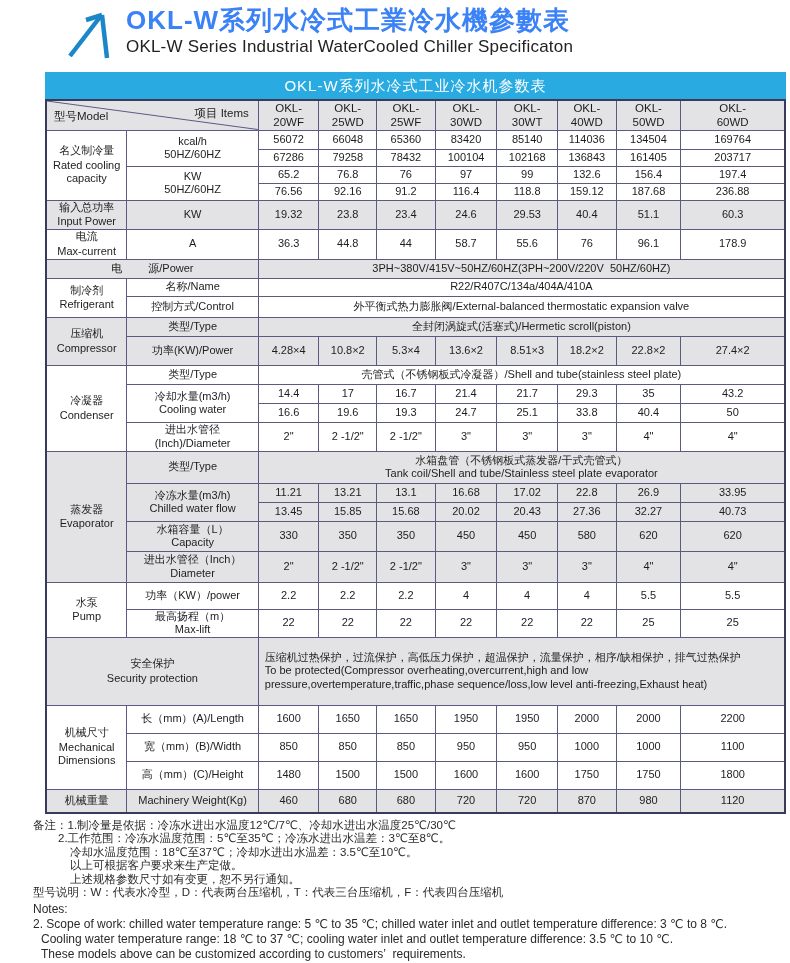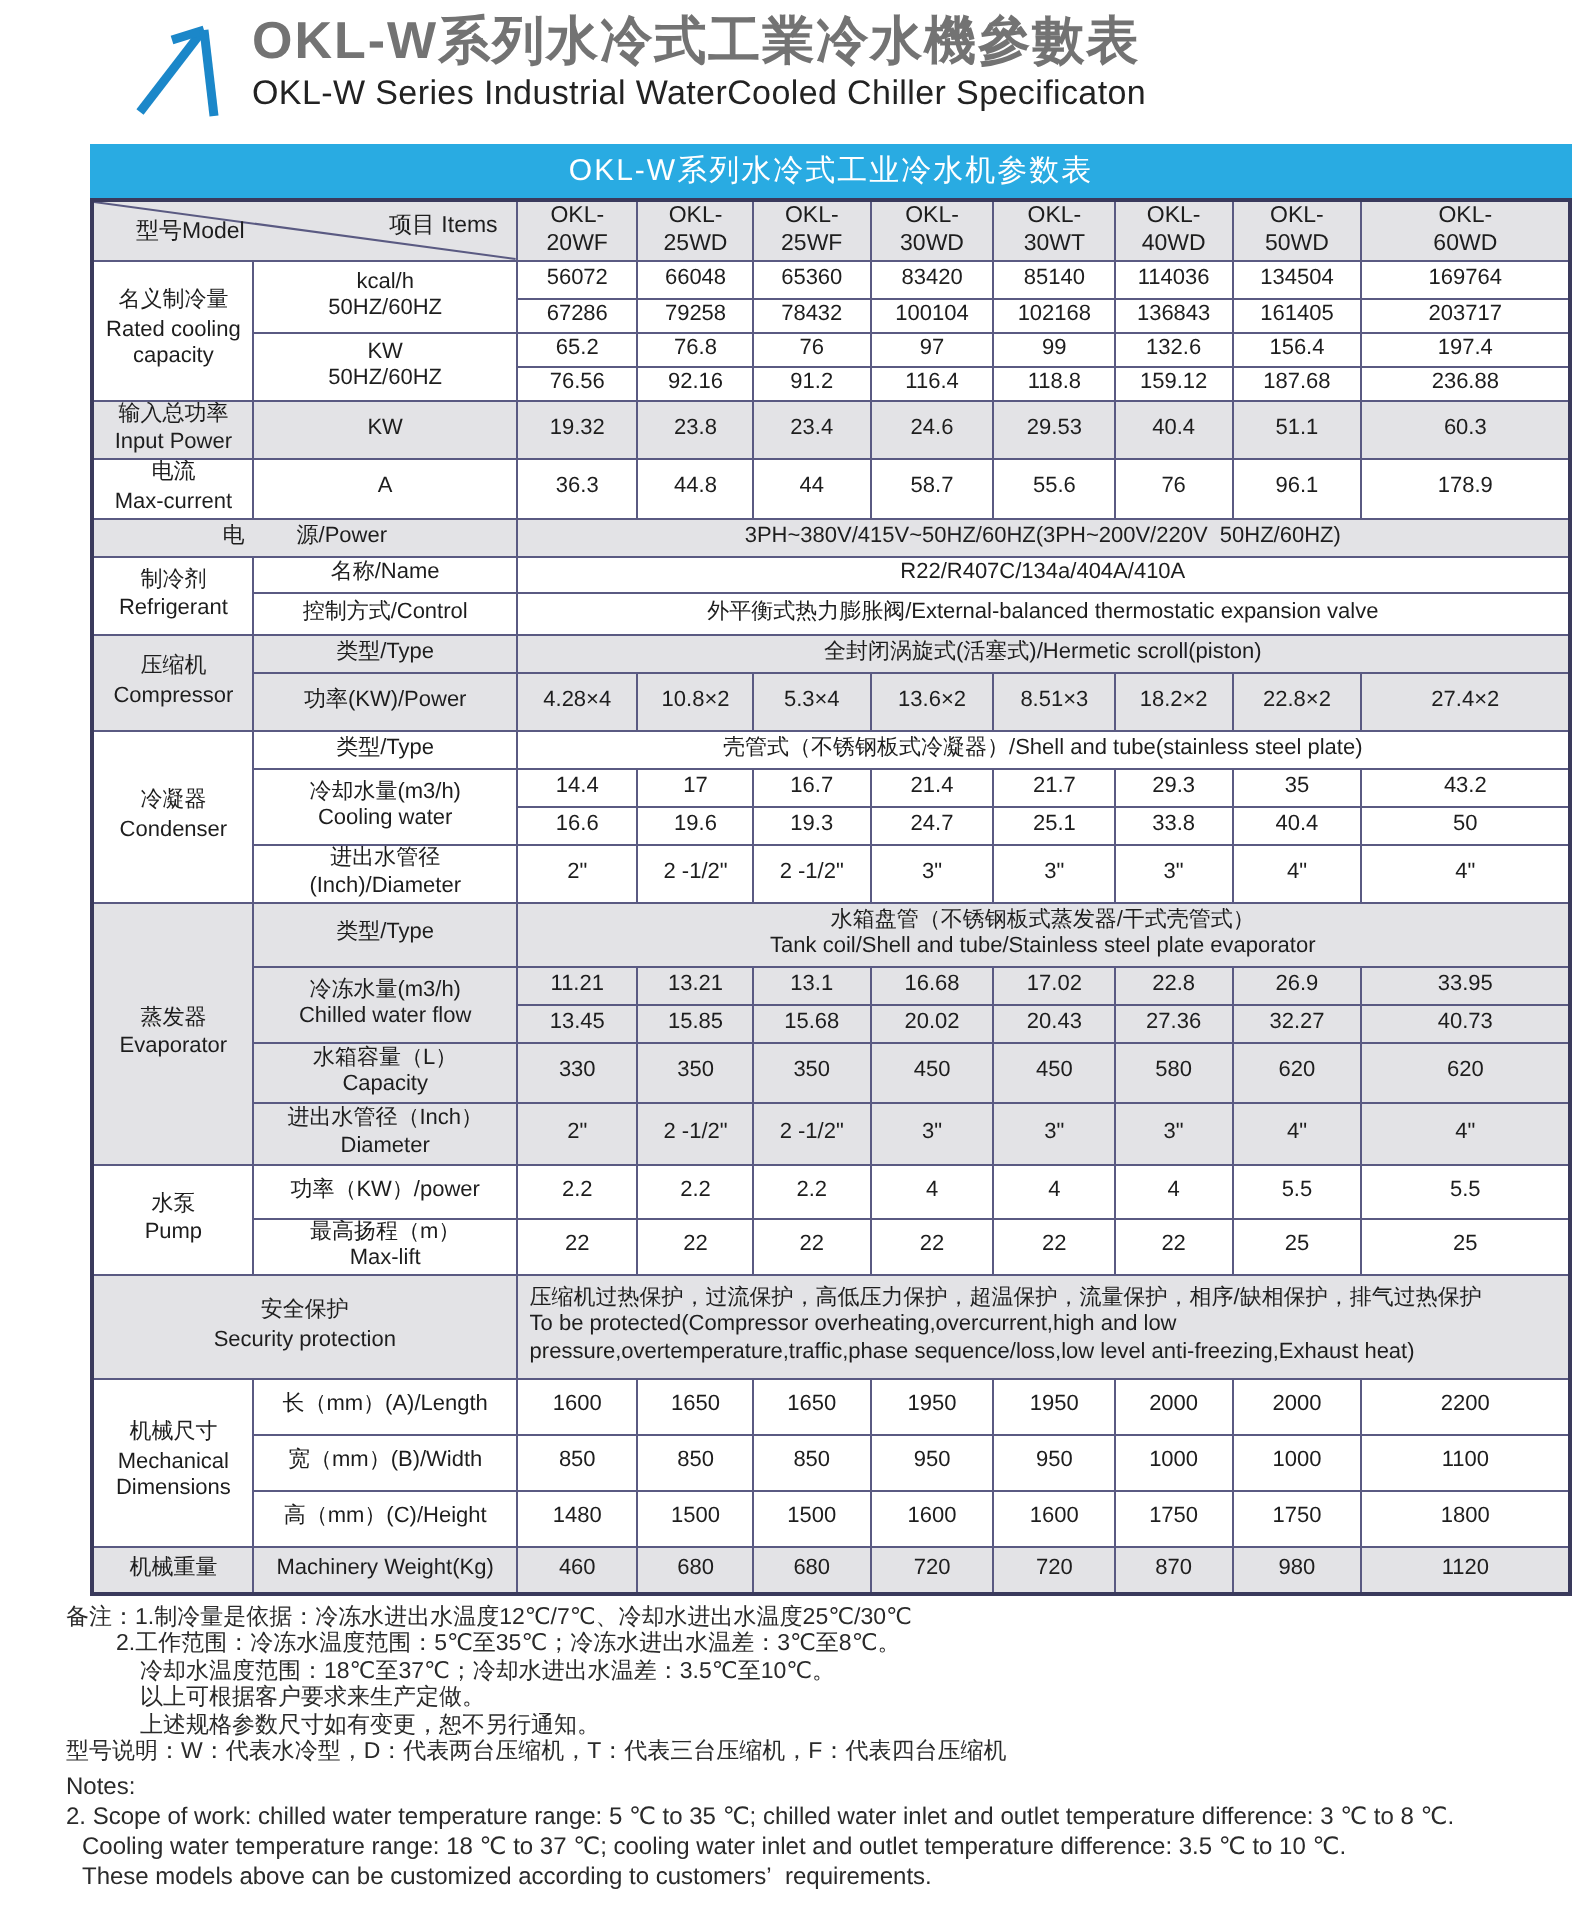--- a/index.html
+++ b/index.html
@@ -6,48 +6,48 @@
   html,body { margin:0; padding:0; }
   body {
     width:790px; height:963px; background:#ffffff; overflow:hidden;
     font-family:"Liberation Sans","DejaVu Sans",sans-serif; color:#1f1f1f;
     -webkit-font-smoothing:antialiased;
   }
   
   .page-header { display:flex; align-items:flex-start; padding:4px 0 0 64px; height:64px; }
   .logo { width:52px; height:56px; flex:0 0 auto; margin-top:2px; }
   .titles { margin-left:10px; }
-  .title-zh { font-size:26px; font-weight:bold; letter-spacing:1px; line-height:32px; color:#737373; }
+  .title-zh { font-size:26px; font-weight:bold; letter-spacing:1px; line-height:32px; color:#3b82f6; }
   .title-en { font-size:17px; font-weight:normal; line-height:22px; color:#222; letter-spacing:0.2px; }
 
   
   .sheet { margin:8px 0 0 45px; width:741px; }
   .banner {
     height:27px; line-height:27px; text-align:center; color:#fff;
     font-size:15px; letter-spacing:1px; font-weight:normal;
   }
   table { border-collapse:collapse; table-layout:fixed; width:741px; border:2px solid #3a3a5c; }
   col.c-cat{width:80px;} col.c-item{width:130px;}
   col.m1{width:60px;} col.m2{width:57px;} col.m3{width:58px;} col.m4{width:61px;}
   col.m5{width:60px;} col.m6{width:58px;} col.m7{width:64px;} col.m8{width:103px;}
   td {
     border:1px solid #5a5a82; padding:0 2px; text-align:center; vertical-align:middle;
     font-size:11px; line-height:1.22; color:#1d1d1d; background:#fff; overflow:hidden;
   }
   tr.shade td { background:#e3e3e6; }
   .h17{height:17px}.h18{height:18px}.h19{height:19px}.h21{height:21px}.h24{height:24px}
   .h27{height:27px}.h28{height:28px}.h29{height:29px}.h30{height:30px}.h31{height:31px}
-  .h32{height:32px}.h52{height:52px}
+  .h32{height:32px}.h52{height:68px}
   td.cat { font-size:11px; }
   td .l2 { margin-top:1px; }
   td.left { text-align:left; padding:2px 6px; }
   
   td.corner { position:relative; padding:0; }
   td.corner svg { position:absolute; inset:0; width:100%; height:100%; }
-  .corner-model { position:absolute; left:21px; top:52%; transform:translateY(-50%); font-size:11.5px; }
+  .corner-model { position:absolute; left:7px; top:52%; transform:translateY(-50%); font-size:11.5px; }
   .corner-items { position:absolute; right:9px; top:42%; transform:translateY(-50%); font-size:11.5px; }
   .model-head { font-size:11.5px; }
   .split-label { display:flex; justify-content:center; align-items:center; gap:26px; }
 
   
   .notes { margin:5px 0 0 33px; width:730px; }
   .notes-zh { font-size:11.5px; line-height:13.4px; color:#2a2a2a; }
   .notes-en { font-size:12px; line-height:15px; color:#2a2a2a; margin-top:3px; }
   .ind1 { margin-left:25px; }
   .ind2 { margin-left:37px; }

